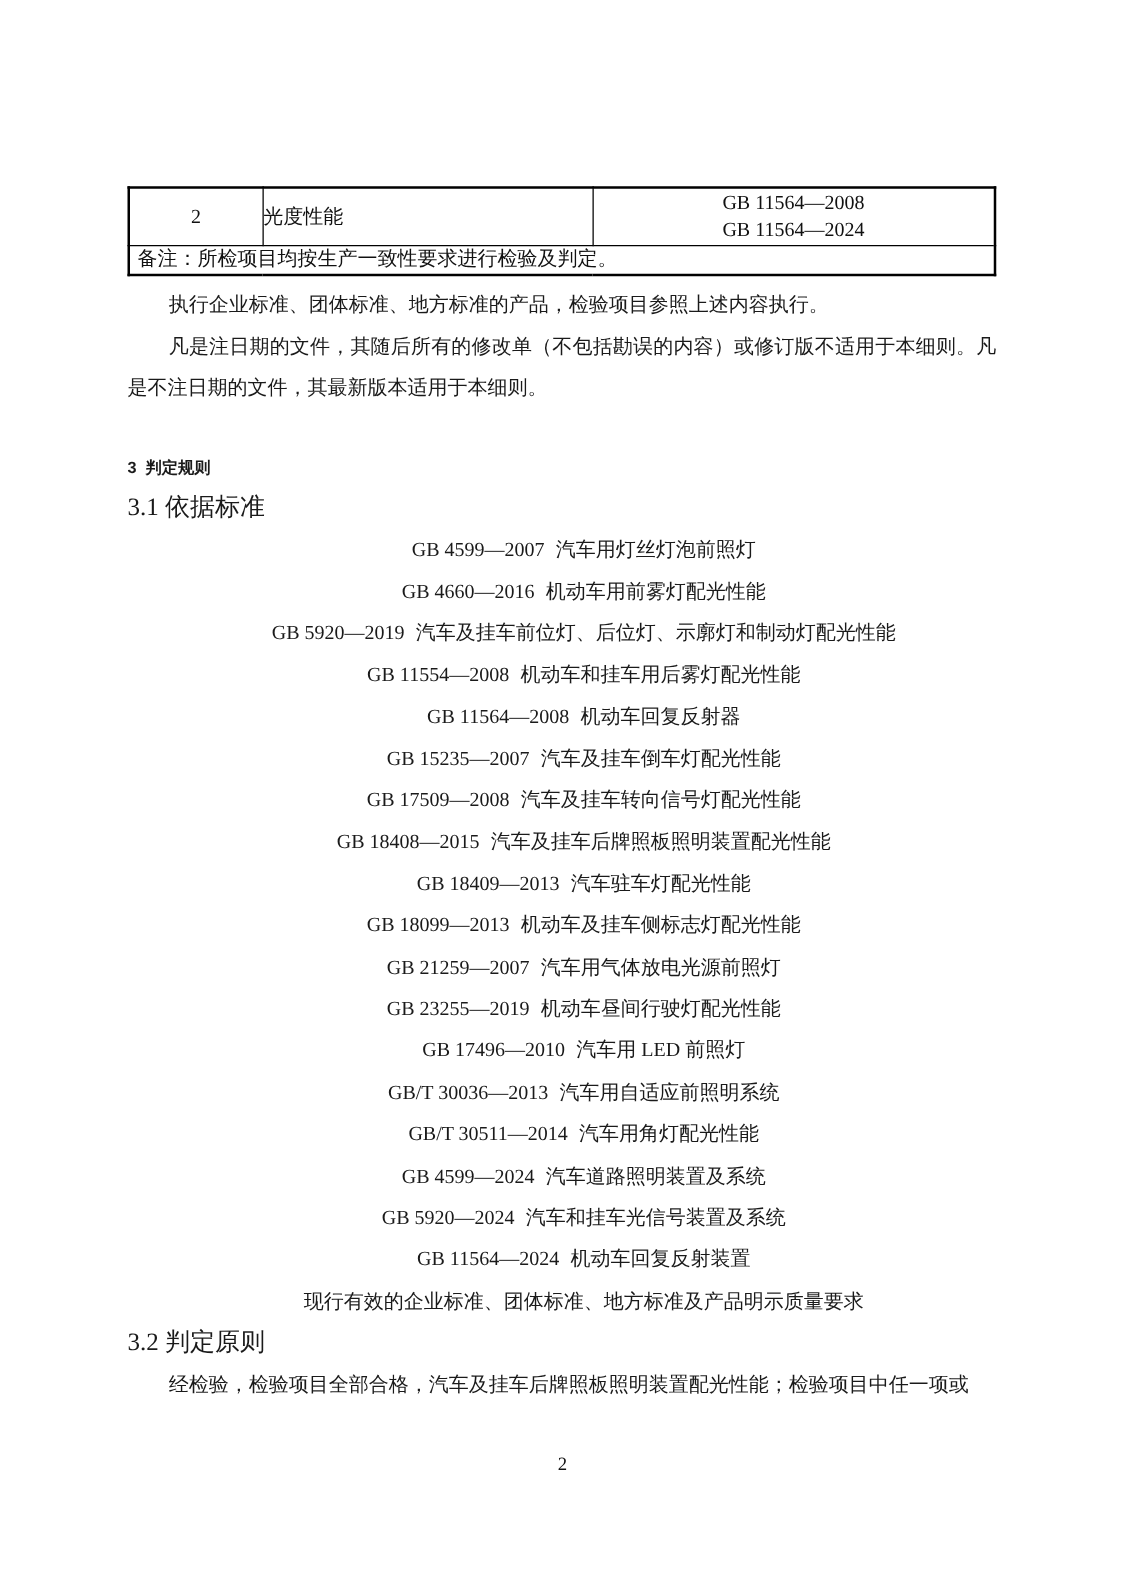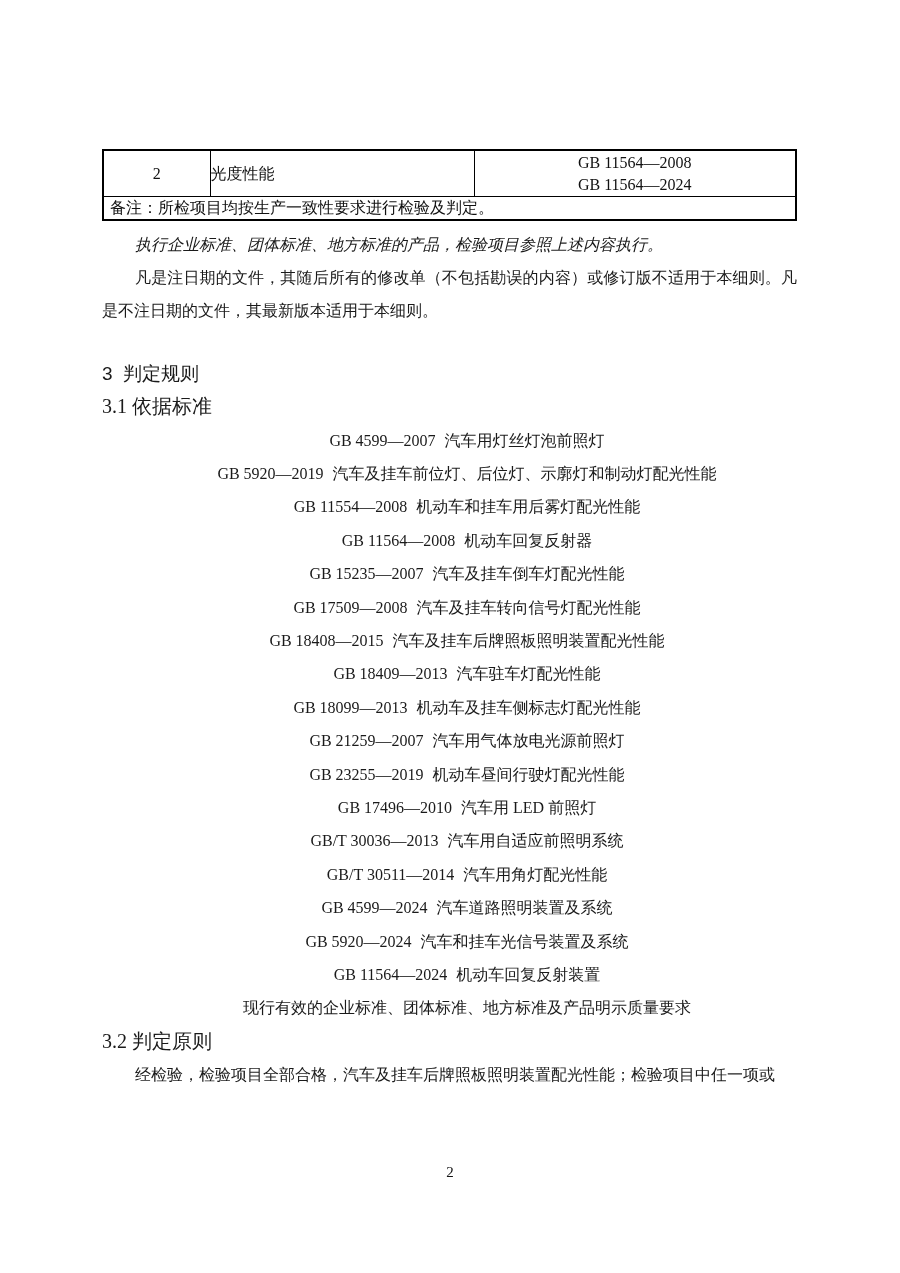--- a/index.html
+++ b/index.html
@@ -45,28 +45,28 @@
     text-align: left;
     padding: 0 6px;
     line-height: 21px;
   }
 
   
   .para {
     text-align: justify;
     text-indent: 33px;
   }
-  .para-first { margin-top: 7px; font-style: italic; }
+  .para-first { margin-top: 7px; }
 
   
   .h-sec {
     margin-top: 29px;
     font-family: "Liberation Sans", "DejaVu Sans", sans-serif;
-    font-weight: normal;
-    font-size: 19px;
+    font-weight: bold;
+    font-size: 13px;
     white-space: pre-wrap;
   }
   .h-sub {
     font-weight: normal;
     font-size: 20px;
   }
 
   
   .std-list { }
   .std-item { padding-left: 35px; text-align: center; }
@@ -107,20 +107,21 @@
       </table>
 
     <p class="para para-first">执行企业标准、团体标准、地方标准的产品，检验项目参照上述内容执行。</p>
     <p class="para">凡是注日期的文件，其随后所有的修改单（不包括勘误的内容）或修订版不适用于本细则。凡是不注日期的文件，其最新版本适用于本细则。</p>
 
     <div class="h-sec">3  判定规则</div>
     <div class="h-sub">3.1 依据标准</div>
 
     <div class="std-list">
       <div class="std-item"><span class="std-code">GB 4599—2007</span><span class="std-title">汽车用灯丝灯泡前照灯</span></div>
+      <div class="std-item"><span class="std-code">GB 4660—2016</span><span class="std-title">机动车用前雾灯配光性能</span></div>
       <div class="std-item"><span class="std-code">GB 5920—2019</span><span class="std-title">汽车及挂车前位灯、后位灯、示廓灯和制动灯配光性能</span></div>
       <div class="std-item"><span class="std-code">GB 11554—2008</span><span class="std-title">机动车和挂车用后雾灯配光性能</span></div>
       <div class="std-item"><span class="std-code">GB 11564—2008</span><span class="std-title">机动车回复反射器</span></div>
       <div class="std-item"><span class="std-code">GB 15235—2007</span><span class="std-title">汽车及挂车倒车灯配光性能</span></div>
       <div class="std-item"><span class="std-code">GB 17509—2008</span><span class="std-title">汽车及挂车转向信号灯配光性能</span></div>
       <div class="std-item"><span class="std-code">GB 18408—2015</span><span class="std-title">汽车及挂车后牌照板照明装置配光性能</span></div>
       <div class="std-item"><span class="std-code">GB 18409—2013</span><span class="std-title">汽车驻车灯配光性能</span></div>
       <div class="std-item"><span class="std-code">GB 18099—2013</span><span class="std-title">机动车及挂车侧标志灯配光性能</span></div>
       <div class="std-item"><span class="std-code">GB 21259—2007</span><span class="std-title">汽车用气体放电光源前照灯</span></div>
       <div class="std-item"><span class="std-code">GB 23255—2019</span><span class="std-title">机动车昼间行驶灯配光性能</span></div>

